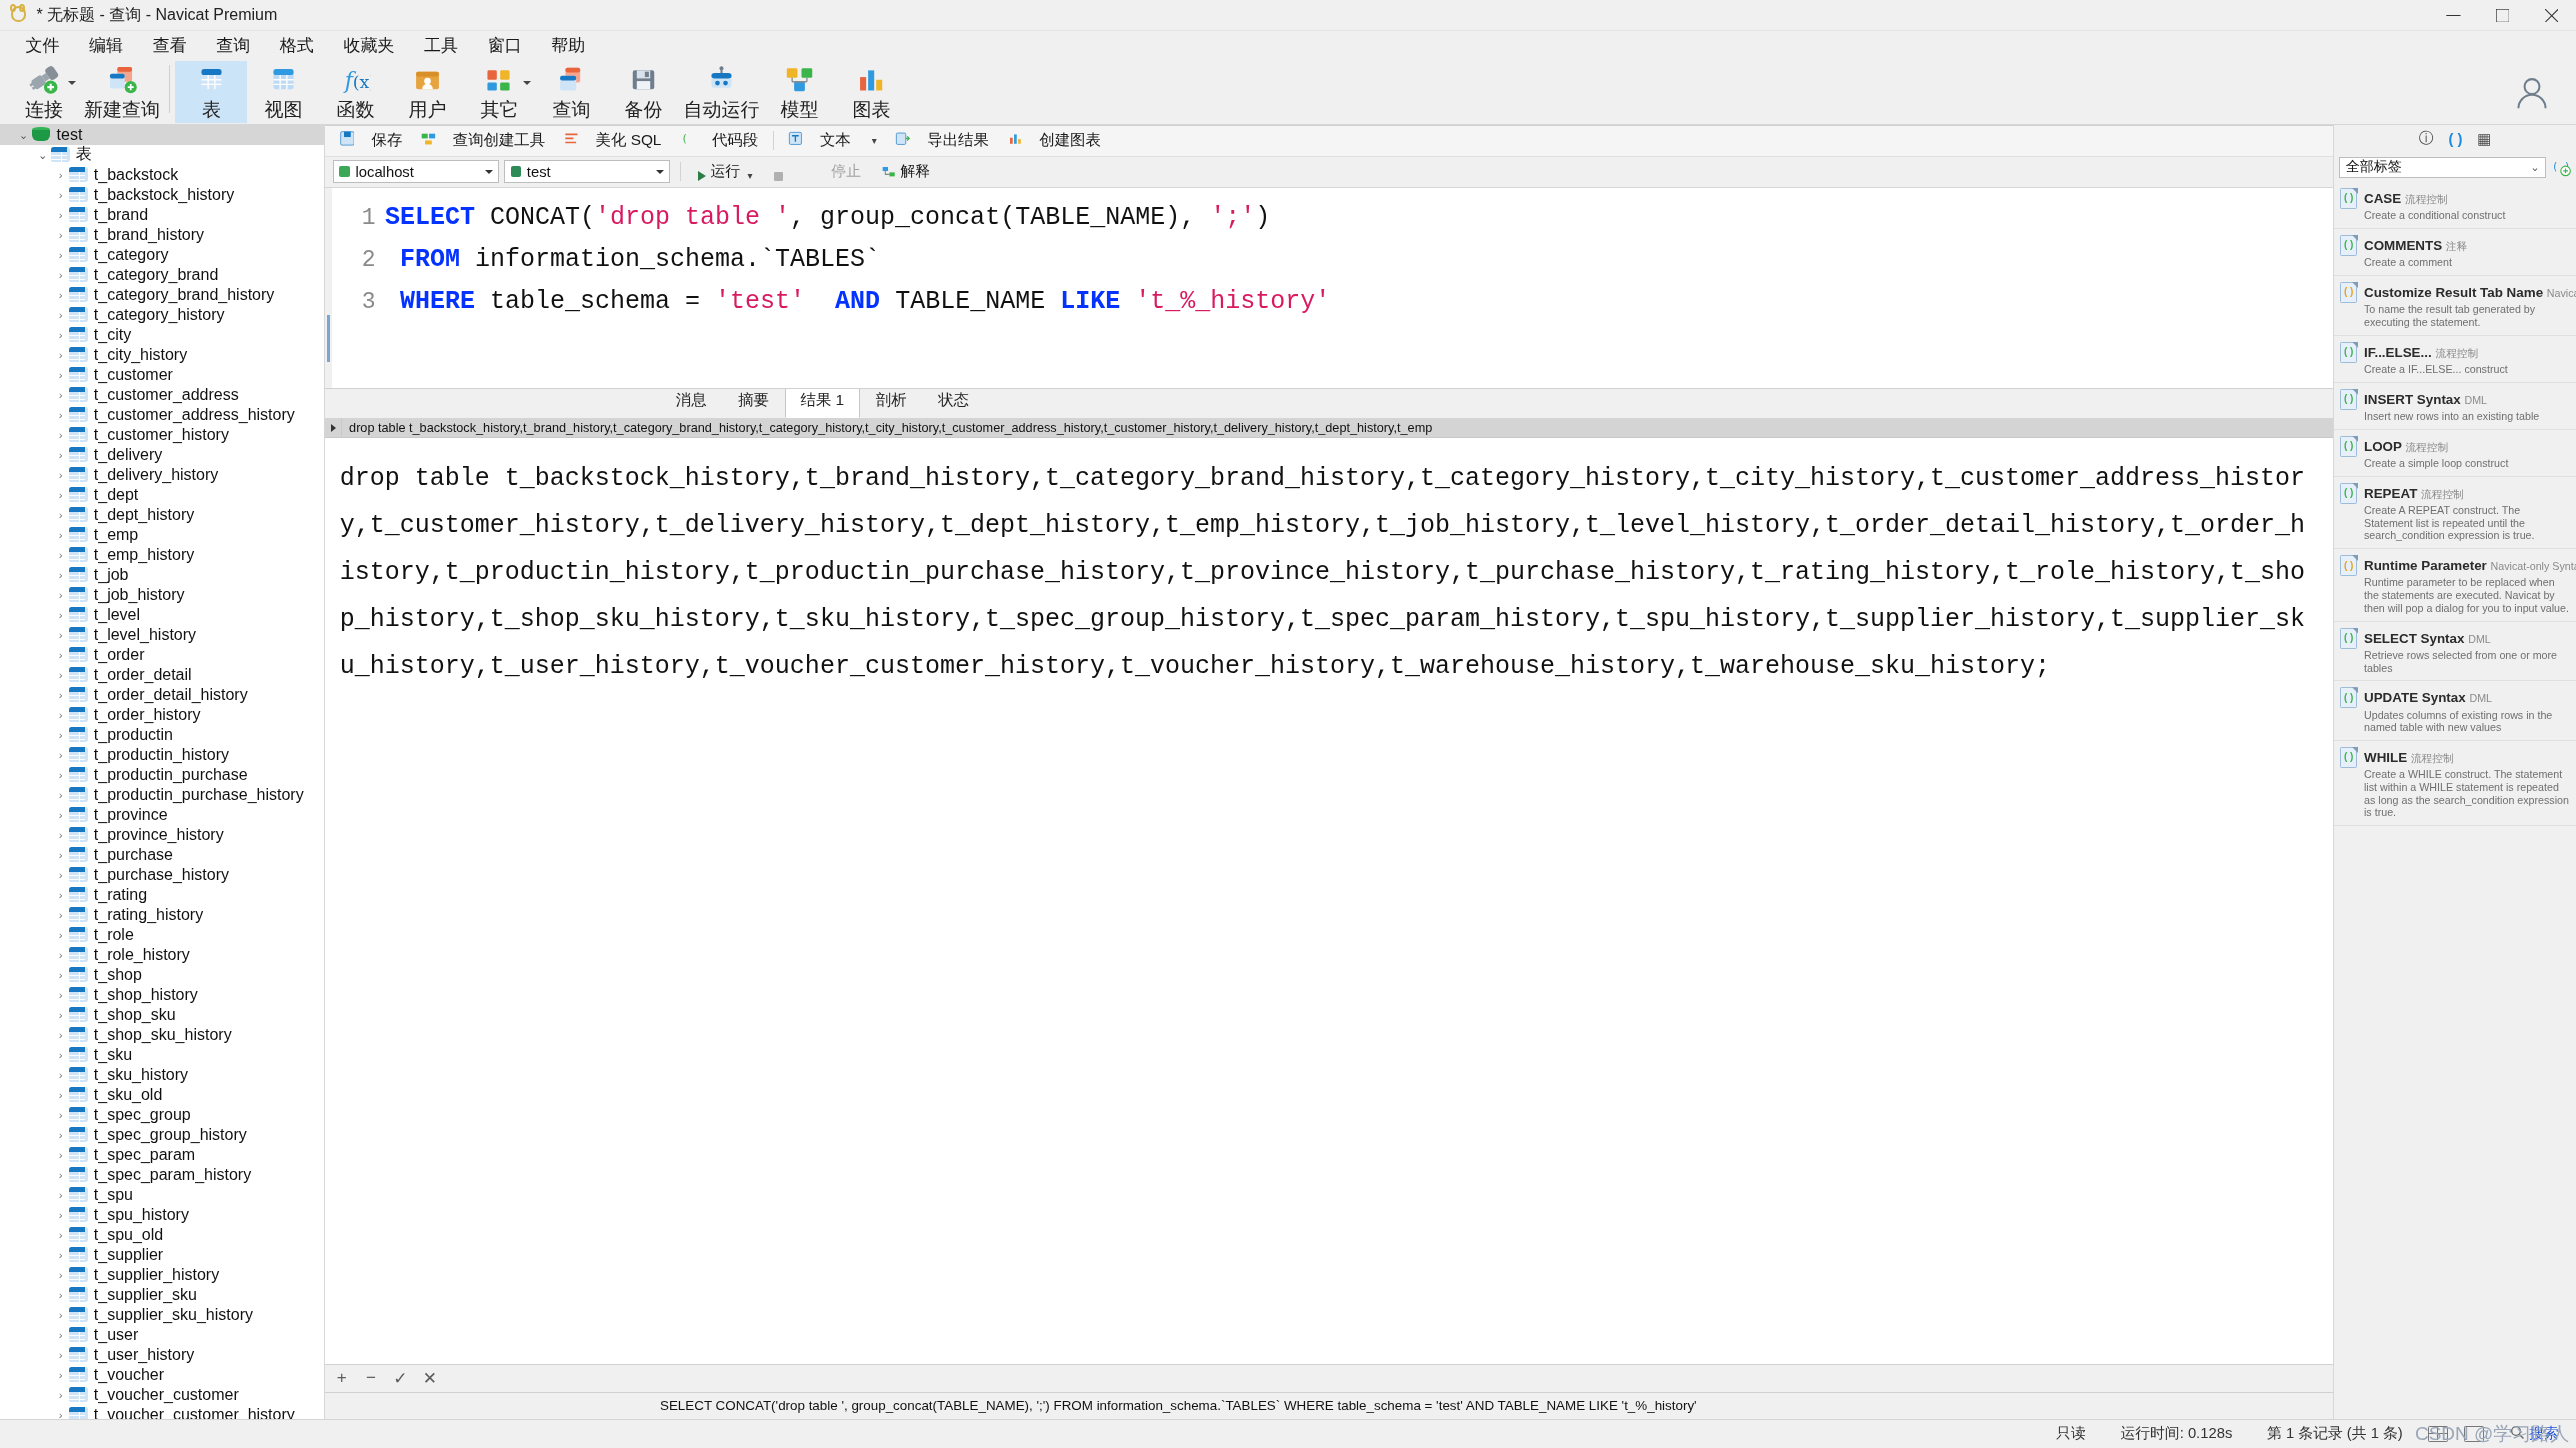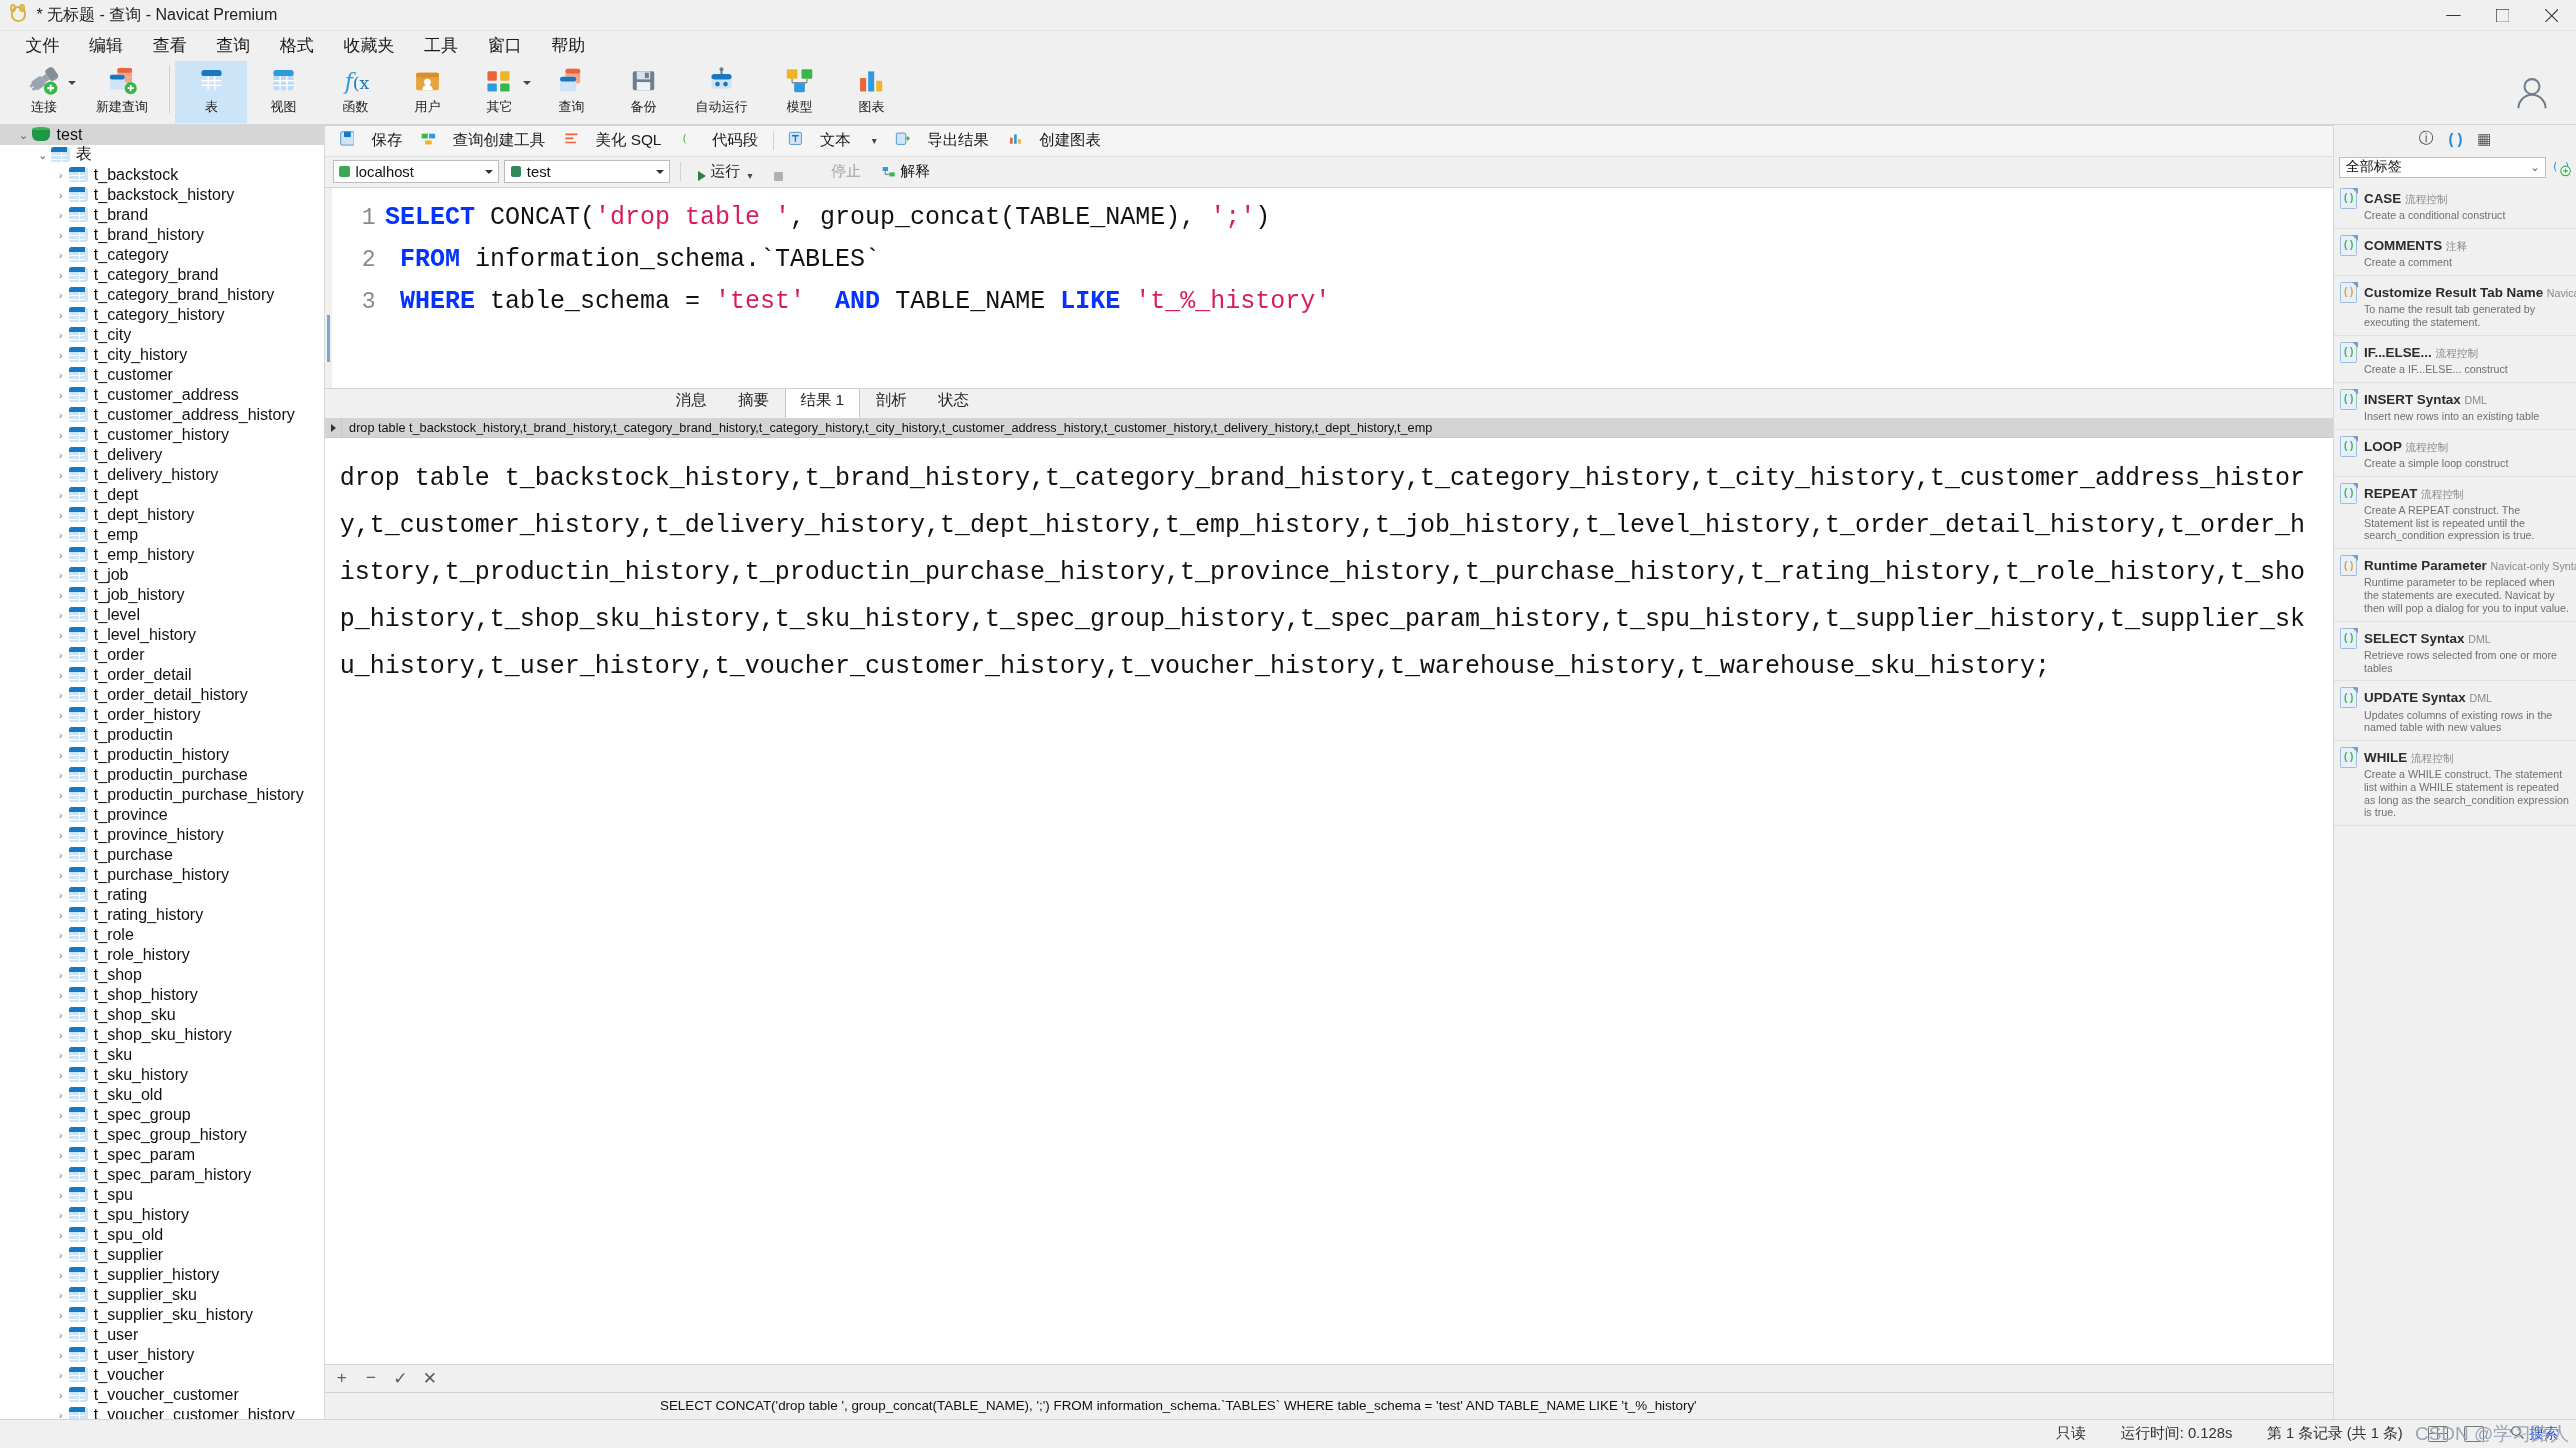--- a/index.html
+++ b/index.html
@@ -40,21 +40,21 @@
   .menu-item { padding:3.4px 14.8px; font-size:17px; color:#1a1a1a; white-space:nowrap; }
 
   
   .toolbar { height:64px; background:#f0f0f0; display:flex; align-items:flex-start; padding-left:8px; flex:none;
              border-bottom:0.7px solid #d6d6d6; position:relative; }
   .tb-item { width:72px; height:62px; display:flex; flex-direction:column; align-items:center; justify-content:flex-start;
              padding-top:4px; position:relative; }
   .tb-item.wide { width:84px; }
   .tb-item.sel { background:#cce4f7; }
   .tb-ico { height:32px; display:flex; align-items:center; justify-content:center; position:relative; }
-  .tb-lbl { font-size:13px; color:#222; margin-top:1.3px; white-space:nowrap; }
+  .tb-lbl { font-size:19px; color:#222; margin-top:1.3px; white-space:nowrap; }
   .tb-sep { width:0.7px; background:#d0d0d0; height:48px; margin:4px 5.4px 0 5.4px; }
   .tb-caret { position:absolute; right:4px; top:20px; width:0;height:0;border-left:4px solid transparent;border-right:4px solid transparent;border-top:4.7px solid #444; }
   .avatar { position:absolute; right:25.5px; top:12px; width:38px; height:38px; }
 
   
   .body { flex:1; display:flex; min-height:0; }
 
   
   .tree { width:325px; background:#ffffff; border-right:0.7px solid #d7d7d7; overflow:hidden; flex:none; position:relative; }
   .tree-scroll { height:100%; overflow:hidden; }

